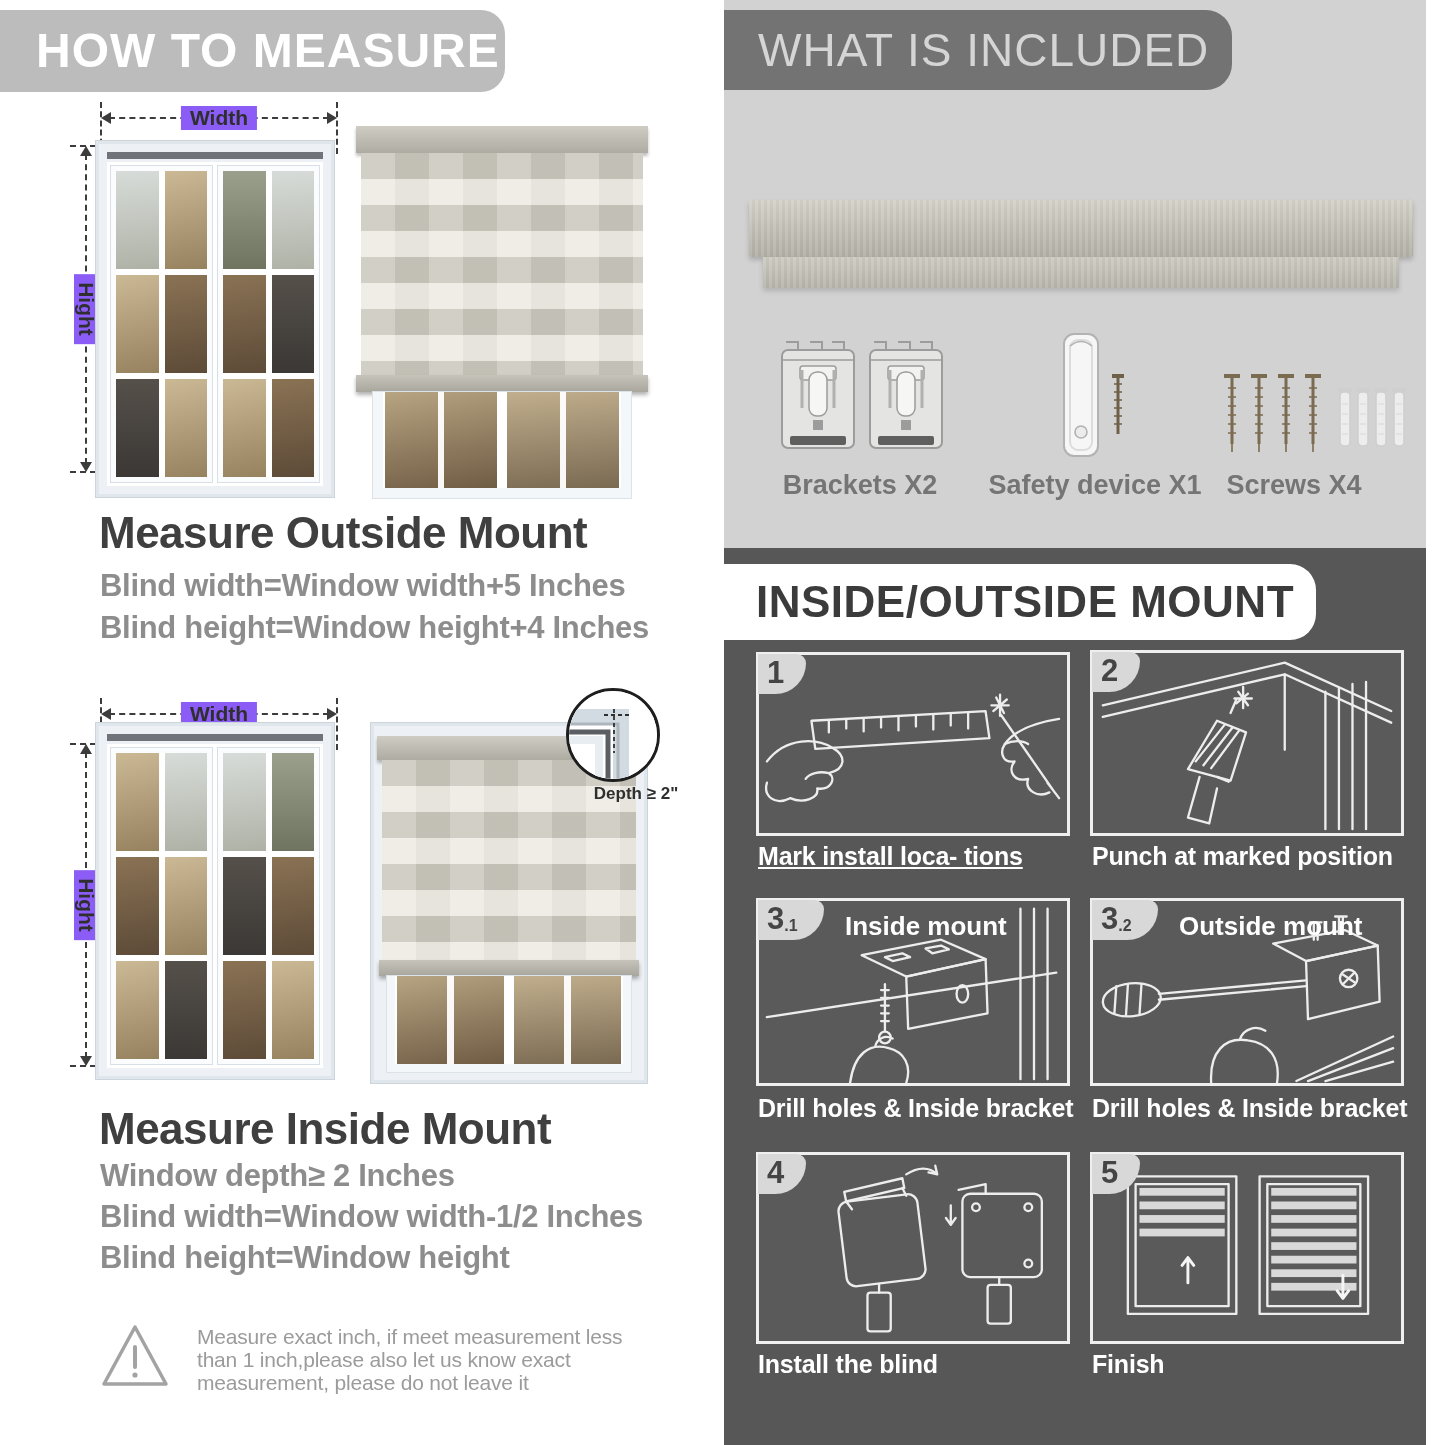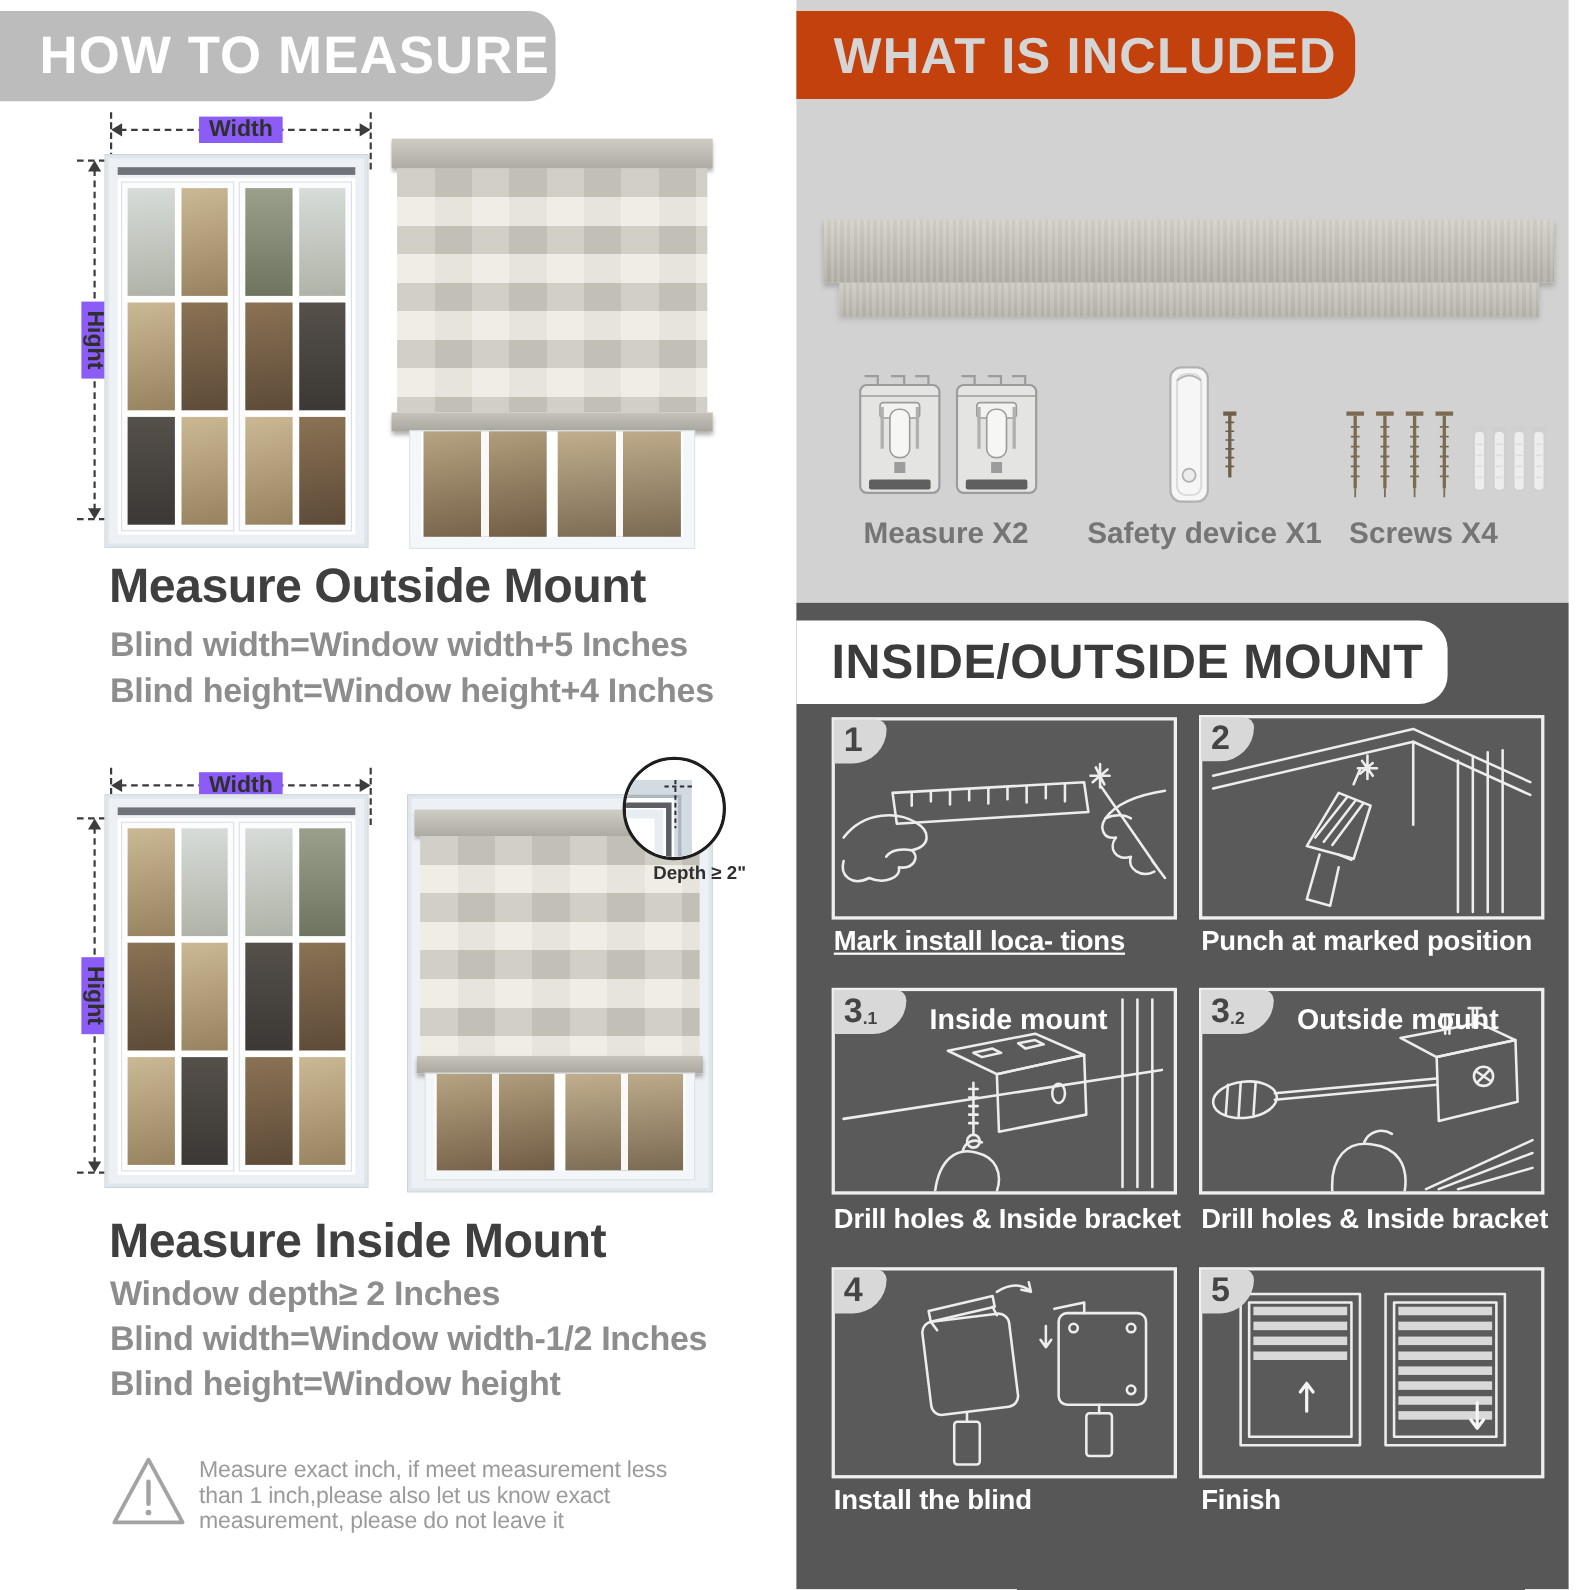--- a/index.html
+++ b/index.html
@@ -71,23 +71,23 @@
   .blind-in .rail{left:8px;right:8px;top:237px;height:16px;}
   .blind-in .under-window{left:16px;right:16px;top:253px;bottom:11px;border-width:8px;}
   .magnifier{position:absolute;width:88px;height:88px;border:3px solid #1e1e1e;border-radius:50%;
              background:#fff;overflow:hidden;z-index:6;}
   .depth-label{position:absolute;font-size:17px;font-weight:bold;color:#2f2f2f;white-space:nowrap;}
 
   .warn-text{position:absolute;font-size:21px;color:#9b9b9b;line-height:23px;letter-spacing:-.2px;}
 
   
   .panel-light{position:absolute;left:724px;top:0;width:721px;height:548px;background:#d2d2d2;}
-  .wbox{position:absolute;left:0;top:10px;width:508px;height:80px;background:#c2410c;
+  .wbox{position:absolute;left:0;top:10px;width:508px;height:80px;background:#737373;
         border-radius:0 26px 26px 0;line-height:80px;padding-left:34px;box-sizing:border-box;
-        font-size:46px;font-weight:bold;color:#d5d5d5;letter-spacing:1px;}
+        font-size:46px;font-weight:normal;color:#d5d5d5;letter-spacing:1px;}
   .blind-caption{position:absolute;left:0;right:0;top:136px;text-align:center;
                  font-size:29px;font-weight:bold;color:#6f6f6f;}
   .cassette-main{position:absolute;left:25px;top:200px;width:664px;height:57px;border-radius:2px;
         background-image:repeating-linear-gradient(90deg,rgba(255,255,255,.10) 0 3px,rgba(0,0,0,.02) 3px 6px),
         linear-gradient(180deg,#d3d0c7,#c3c0b7 45%,#b0ada4);box-shadow:0 3px 5px rgba(0,0,0,.18);}
   .cassette-sub{position:absolute;left:39px;top:257px;width:636px;height:31px;
         background-image:repeating-linear-gradient(90deg,rgba(255,255,255,.10) 0 3px,rgba(0,0,0,.02) 3px 6px),
         linear-gradient(180deg,#ccc9c0,#b5b2a9);box-shadow:0 3px 5px rgba(0,0,0,.15);}
   .item-label{position:absolute;top:470px;text-align:center;font-size:27px;font-weight:bold;color:#757575;}
 
@@ -234,21 +234,21 @@
     <h2 class="sec-title" style="left:99px;top:1104px;">Measure Inside Mount</h2>
     <p class="sec-line" style="left:100px;top:1158px;">Window depth≥ 2 Inches</p>
     <p class="sec-line" style="left:100px;top:1199px;">Blind width=Window width-1/2 Inches</p>
     <p class="sec-line" style="left:100px;top:1240px;">Blind height=Window height</p>
 
     <svg class="abs" style="left:100px;top:1320px;" width="70" height="72" viewBox="0 0 70 72">
       <polygon points="35,7 66,64 4,64" fill="none" stroke="#a3a3a3" stroke-width="3.5" stroke-linejoin="round"></polygon>
       <line x1="35" y1="27" x2="35" y2="47" stroke="#a3a3a3" stroke-width="4" stroke-linecap="round"></line>
       <circle cx="35" cy="55" r="2.6" fill="#a3a3a3"></circle>
     </svg>
-    <div class="warn-text" style="left:181px;top:1325px;width:442px;">Measure exact inch, if meet measurement less than 1 inch,please also let us know exact measurement, please do not leave it</div>
+    <div class="warn-text" style="left:197px;top:1325px;width:442px;">Measure exact inch, if meet measurement less than 1 inch,please also let us know exact measurement, please do not leave it</div>
   </section>
 
   <section class="panel-light">
     <div class="wbox">
       <span>WHAT IS INCLUDED</span>
     </div>
     <div class="cassette-main"></div>
     <div class="cassette-sub"></div>
 
     <svg class="abs" style="left:52px;top:336px;" width="172" height="126" viewBox="0 0 172 126">
@@ -328,21 +328,21 @@
             <path d="M2,36 h6 M2,46 h6 M2,56 h6 M2,66 h6" stroke="#dedede" stroke-width="1.6"></path>
           </g>
         <g transform="translate(178,0)">
             <path d="M-2,22 h14" stroke="#cfcfcf" stroke-width="4"></path>
             <rect x="0" y="24" width="10" height="54" rx="4" fill="rgba(255,255,255,0.6)" stroke="#cfcfcf" stroke-width="1.6"></rect>
             <path d="M2,36 h6 M2,46 h6 M2,56 h6 M2,66 h6" stroke="#dedede" stroke-width="1.6"></path>
           </g>
       </g>
     </svg>
 
-    <div class="item-label" style="left:36px;width:200px;">Measure X2</div>
+    <div class="item-label" style="left:36px;width:200px;">Brackets X2</div>
     <div class="item-label" style="left:256px;width:230px;">Safety device X1</div>
     <div class="item-label" style="left:470px;width:200px;">Screws X4</div>
   </section>
 
   <section class="panel-dark">
     <div class="wbox2">
       <span>INSIDE/OUTSIDE MOUNT</span>
     </div>
 
     <div class="step-panel" style="left:32px;top:104px;width:314px;height:184px;">

